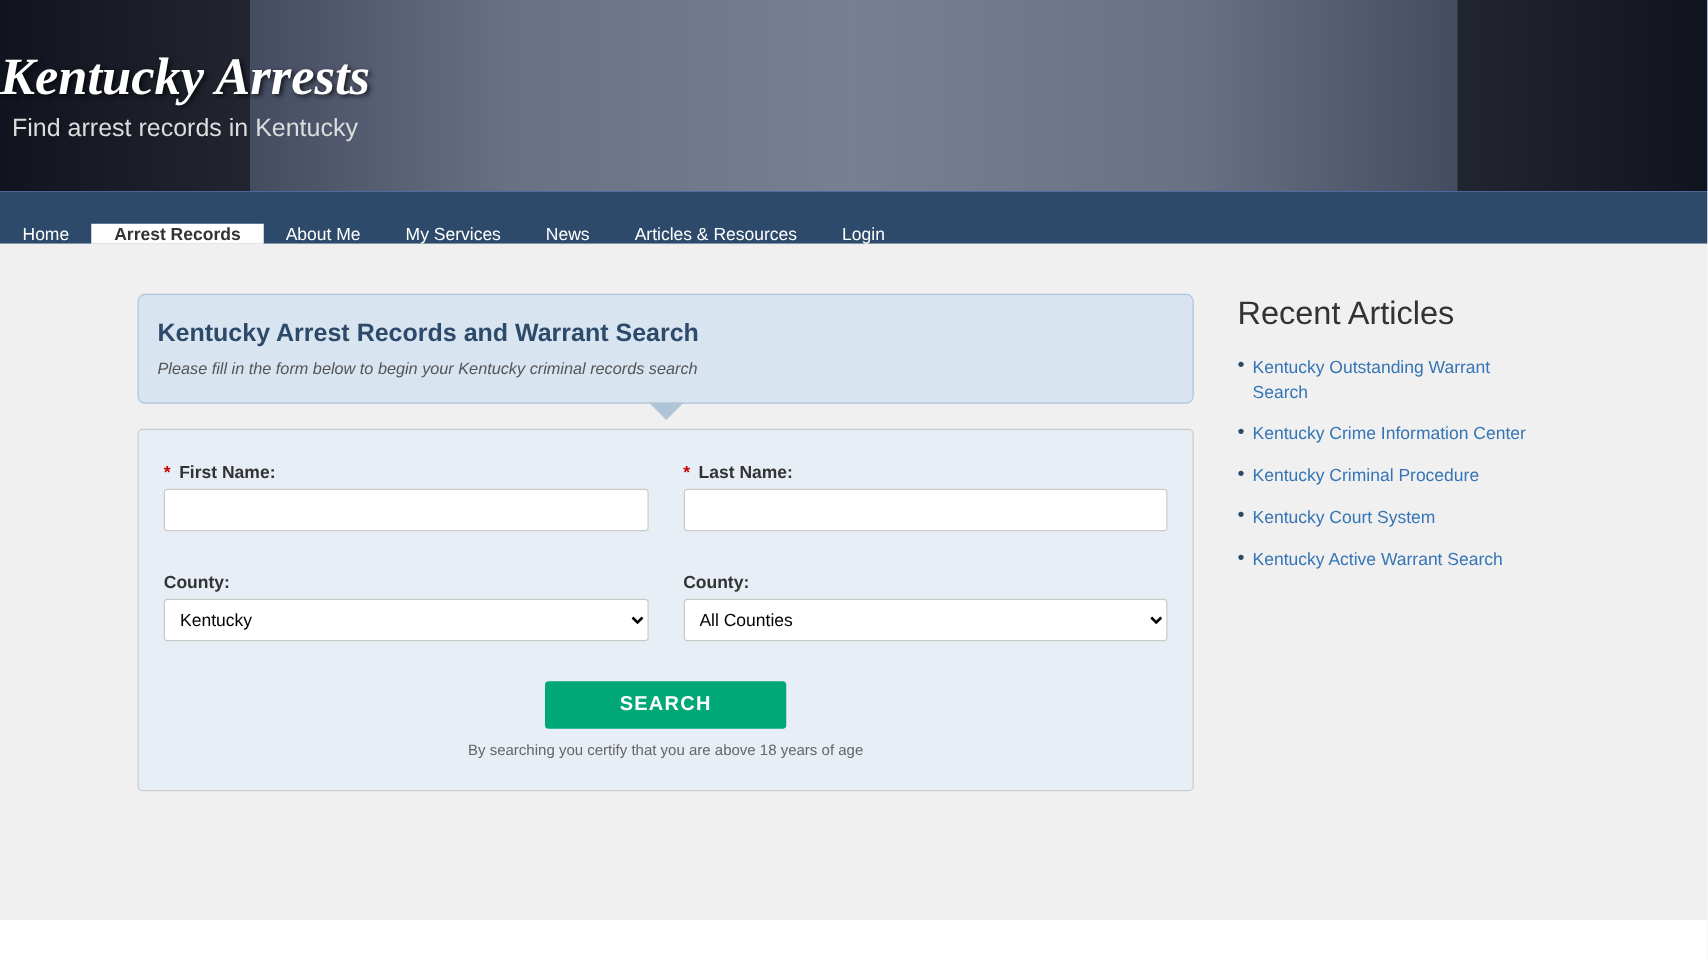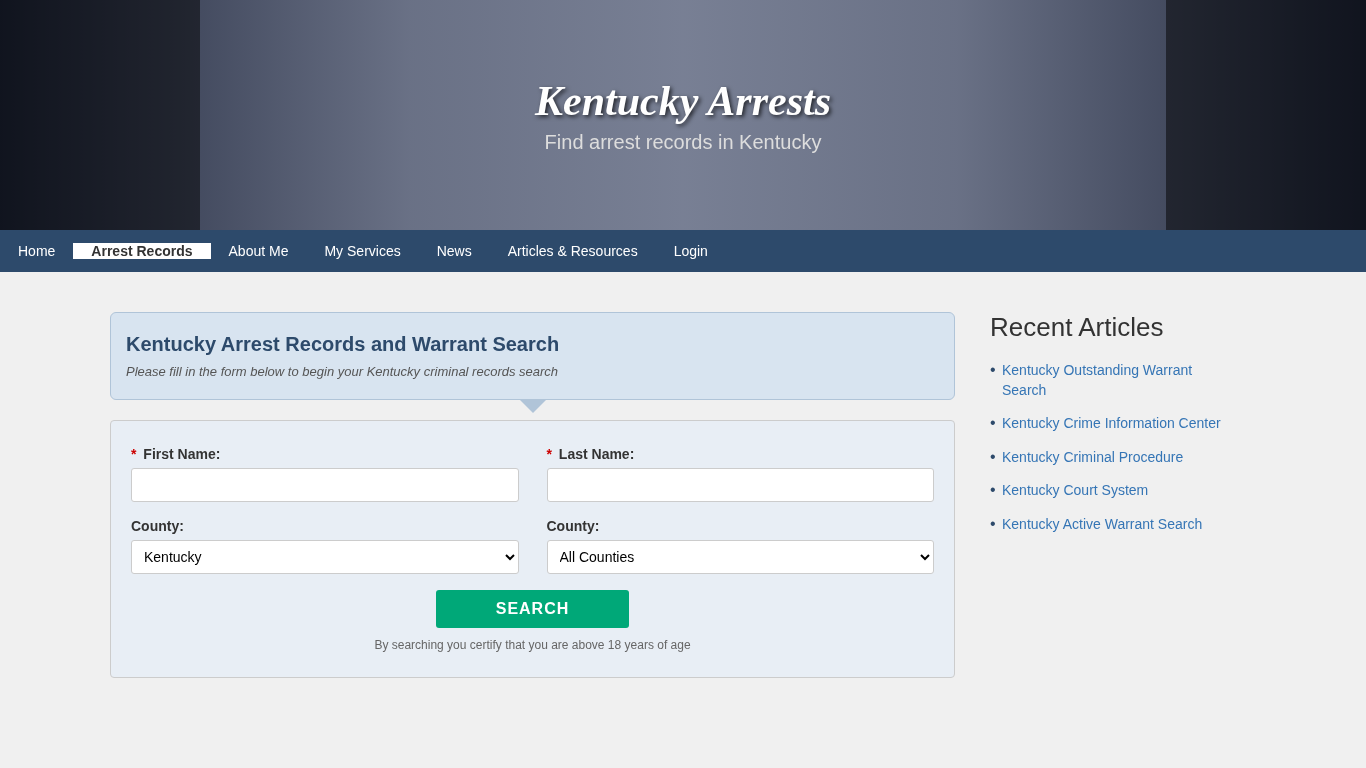--- a/index.html
+++ b/index.html
@@ -1,25 +1,25 @@
 <!DOCTYPE html>
 <html><head>
   <meta charset="utf-8">
   <style>
     * { margin: 0; padding: 0; box-sizing: border-box; }
     body { font-family: Arial, sans-serif; font-size: 14px; color: #333; background: #fff; width: 1366px; }
 
     
     .site-header {
       position: relative;
-      height: 230px;
+      height: 153px;
       background: #1d4ed8;
       overflow: hidden;
       display: flex;
-      align-items: center;
+      align-items: flex-start;
       justify-content: center;
       flex-direction: column;
     }
     .header-bg {
       position: absolute;
       inset: 0;
       background: linear-gradient(to right, #222 0%, #777 30%, #888 50%, #777 70%, #222 100%);
       opacity: 0.85;
     }
     .header-overlay-left, .header-overlay-right {
@@ -47,21 +47,21 @@
       font-size: 20px;
       color: #ddd;
       margin-top: 6px;
       font-style: normal;
     }
 
     
     .main-nav {
       background: #2d4a6b;
       display: flex;
-      align-items: center;
+      align-items: flex-end;
       height: 42px;
     }
     .nav-item {
       padding: 0 18px;
       display: flex;
       align-items: center;
       color: #fff;
       font-size: 14px;
       cursor: pointer;
       white-space: nowrap;
@@ -128,21 +128,21 @@
     .search-form {
       background: #e8eef5;
       border: 1px solid #ccc;
       border-radius: 4px;
       padding: 25px 20px;
       margin-top: 5px;
     }
     .form-row {
       display: flex;
       gap: 28px;
-      margin-bottom: 16px;
+      margin-bottom: 32px;
     }
     .form-group {
       flex: 1;
     }
     .form-label {
       display: block;
       margin-bottom: 6px;
       font-size: 14px;
       font-weight: bold;
       color: #333;

